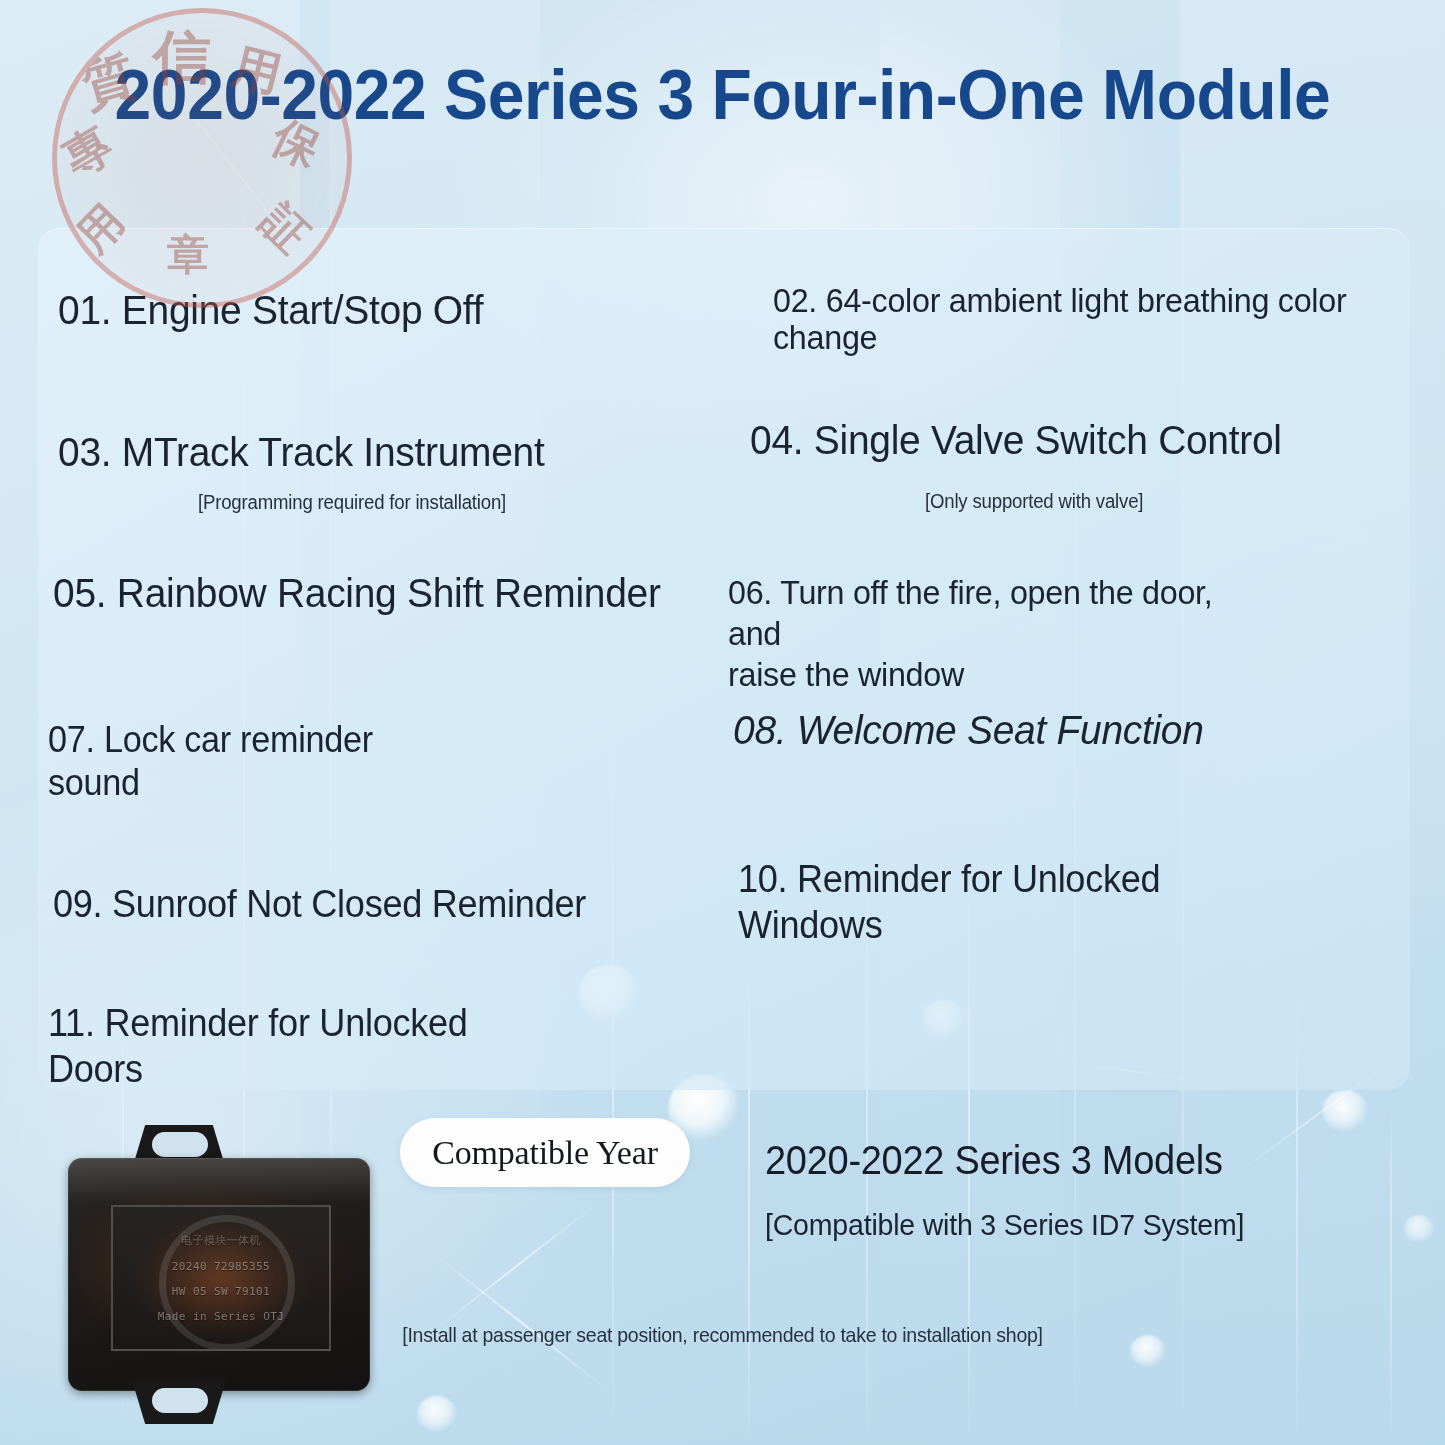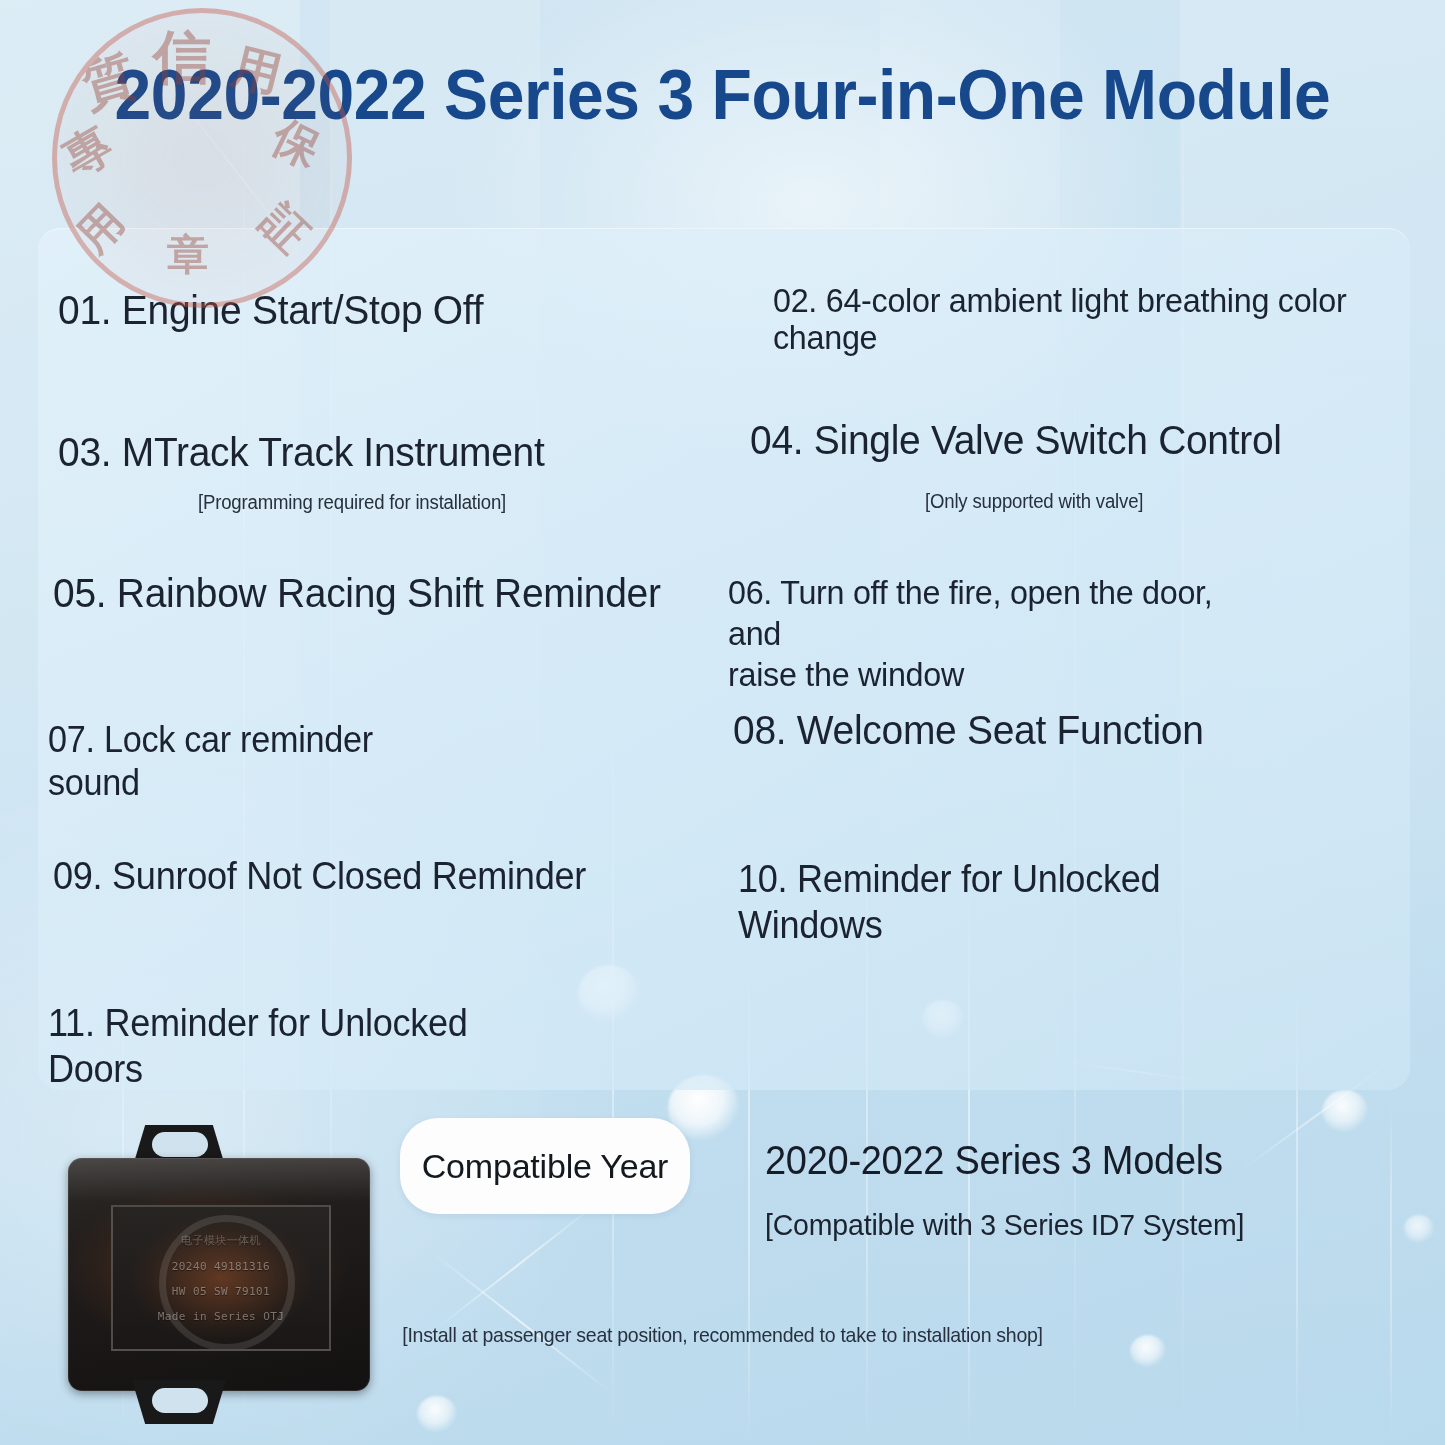--- a/index.html
+++ b/index.html
@@ -44,25 +44,25 @@
     background:linear-gradient(150deg,rgba(226,241,250,.82) 0%,rgba(218,237,249,.74) 40%,rgba(207,231,245,.66) 100%);
     box-shadow:0 1px 0 rgba(255,255,255,.45) inset;
   }
   .feat{position:absolute;color:#1b2230;white-space:pre-line;}
   .feat .ttl{font-size:41px;line-height:1.08;letter-spacing:-.3px;transform:scaleX(.95);transform-origin:left top;display:block;}
   .feat.small .ttl{font-size:34px;}
   .note{position:absolute;font-size:20px;color:#27303d;letter-spacing:-.2px;transform:scaleX(.93);transform-origin:left top;white-space:nowrap;}
 
   
   .pill{
-    position:absolute;left:400px;top:1118px;width:290px;height:96px;
+    position:absolute;left:400px;top:1118px;width:290px;height:69px;
     border-radius:38px;background:#fdfdfd;
     box-shadow:0 2px 6px rgba(120,150,175,.18);
     display:flex;align-items:center;justify-content:center;
-    font-size:34px;color:#14181f;letter-spacing:-.2px;
+    font-size:34px;color:#14181f;letter-spacing:-.2px;font-family:Liberation Serif, serif;
   }
   .models{position:absolute;left:765px;top:1138px;font-size:40px;color:#171d28;letter-spacing:-.3px;transform:scaleX(.95);transform-origin:left top;white-space:nowrap;}
   .models-sub{position:absolute;left:765px;top:1208px;font-size:30px;color:#1b2230;letter-spacing:-.2px;transform:scaleX(.95);transform-origin:left top;white-space:nowrap;}
   .install-note{position:absolute;left:0;right:0;top:1323px;text-align:center;font-size:21px;color:#283040;letter-spacing:-.3px;transform:scaleX(.93);white-space:nowrap;}
   .stamp{
     position:absolute;left:52px;top:8px;width:290px;height:290px;border-radius:50%;
     border:5px solid rgba(196,84,70,.40);
     background:radial-gradient(circle, rgba(205,110,92,.10), rgba(205,110,92,.04) 70%, rgba(205,110,92,0) 75%);
   }
   .stamp-glyphs{position:absolute;inset:0;border-radius:50%;overflow:hidden;}
@@ -163,25 +163,25 @@
     </div>
     <div class="feat small" style="left:690px;top:324px;width:560px;line-height:1.22;">
       <span class="ttl" style="font-size:34px;line-height:1.22;">06. Turn off the fire, open the door, and
 raise the window</span>
     </div>
 
     <div class="feat small" style="left:10px;top:470px;width:560px;line-height:1.22;">
       <span class="ttl" style="font-size:36px;line-height:1.22;">07. Lock car reminder
 sound</span>
     </div>
-    <div class="feat" style="left:695px;top:462px;width:640px;">
+    <div class="feat" style="left:695px;top:462px;width:640px;font-style:italic;">
       <span class="ttl">08. Welcome Seat Function</span>
     </div>
 
-    <div class="feat small" style="left:15px;top:610px;width:640px;">
+    <div class="feat small" style="left:15px;top:638px;width:640px;">
       <span class="ttl" style="font-size:38px;">09. Sunroof Not Closed Reminder</span>
     </div>
     <div class="feat small" style="left:700px;top:608px;width:560px;line-height:1.22;">
       <span class="ttl" style="font-size:38px;line-height:1.22;">10. Reminder for Unlocked
 Windows</span>
     </div>
 
     <div class="feat small" style="left:10px;top:752px;width:560px;line-height:1.22;">
       <span class="ttl" style="font-size:38px;line-height:1.22;">11. Reminder for Unlocked
 Doors</span>
@@ -203,21 +203,21 @@
     </div>
 
     <div class="mod-tab top"></div>
     <div class="mod-hole top"></div>
 
     <div class="mod-body">
       <div class="mod-gloss"></div>
       <div class="mod-label">
         <div class="ring"></div>
         <div class="ln cjk">电子模块一体机</div>
-        <div class="ln">20240 49181316</div>
+        <div class="ln">20240 72985355</div>
         <div class="ln">HW 05   SW 79101</div>
         <div class="ln">Made in Series OTJ</div>
       </div>
     </div>
 
     <div class="mod-tab bot"></div>
     <div class="mod-hole bot"></div>
   </div>
 
   <div class="pill">

